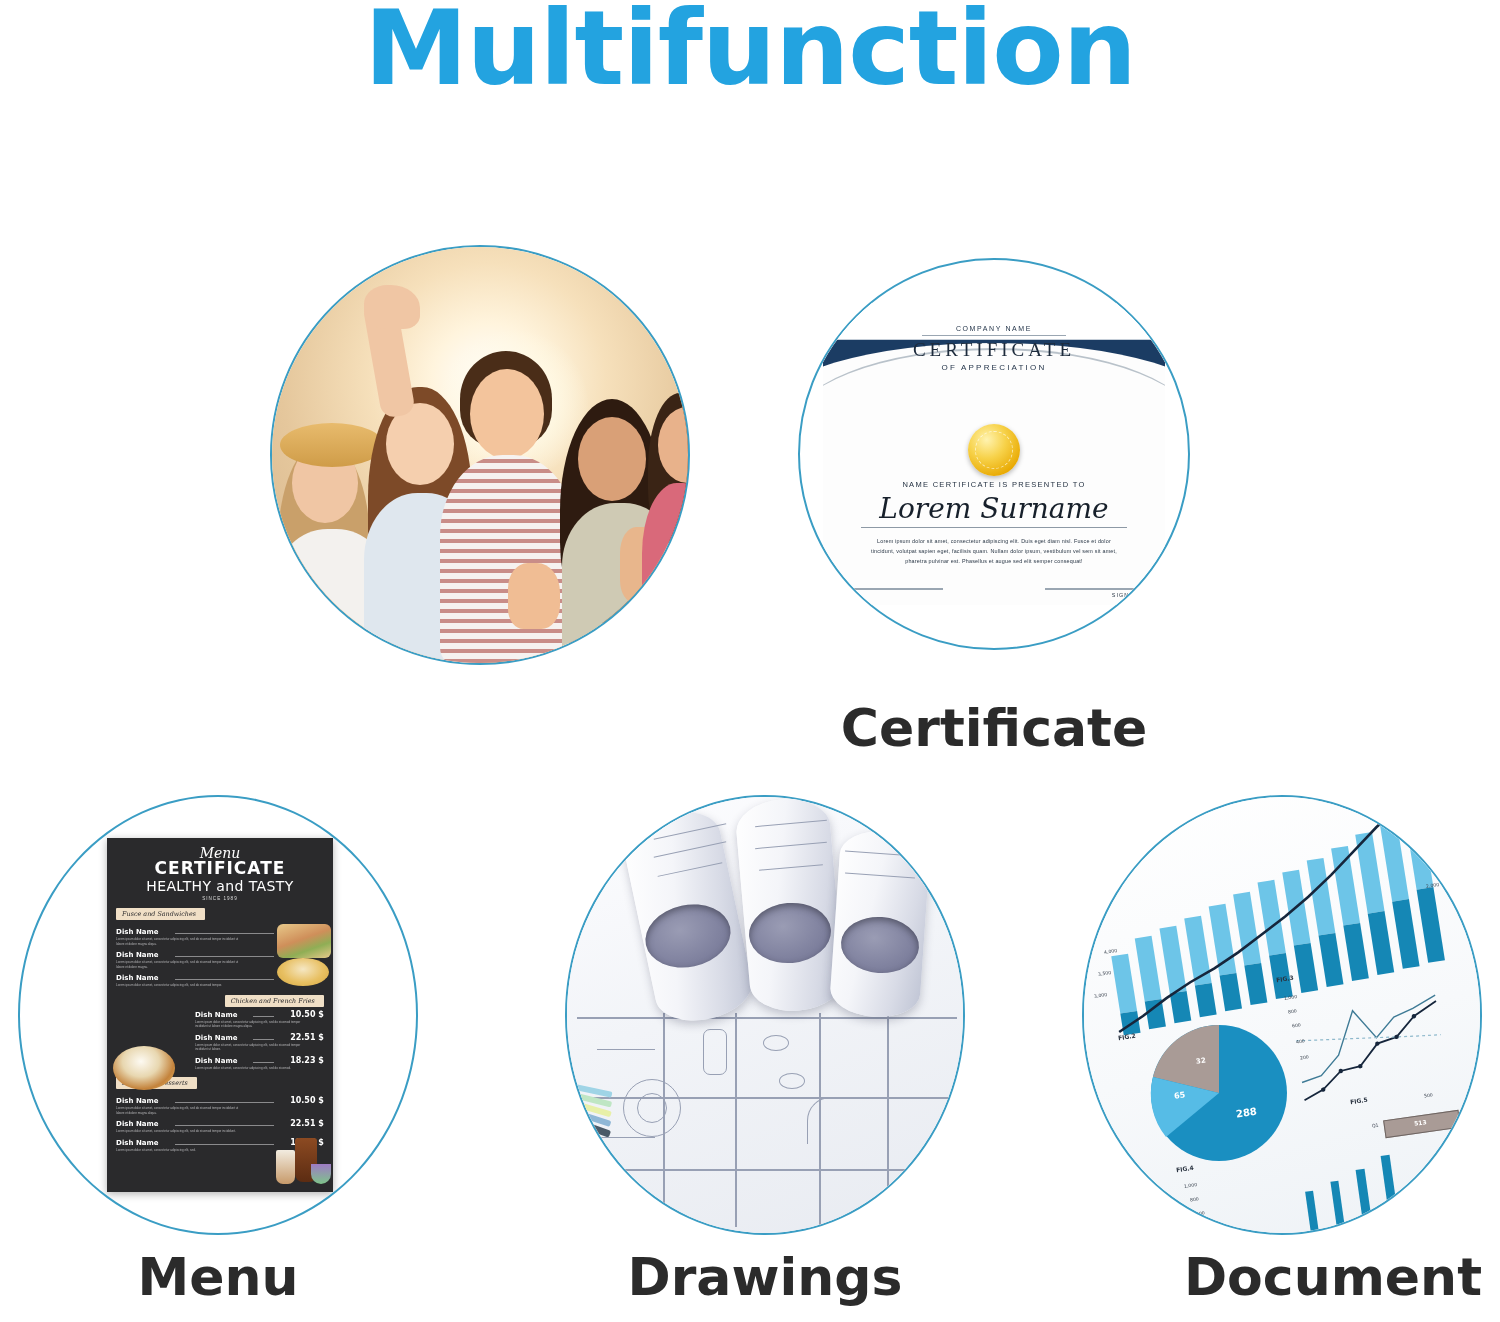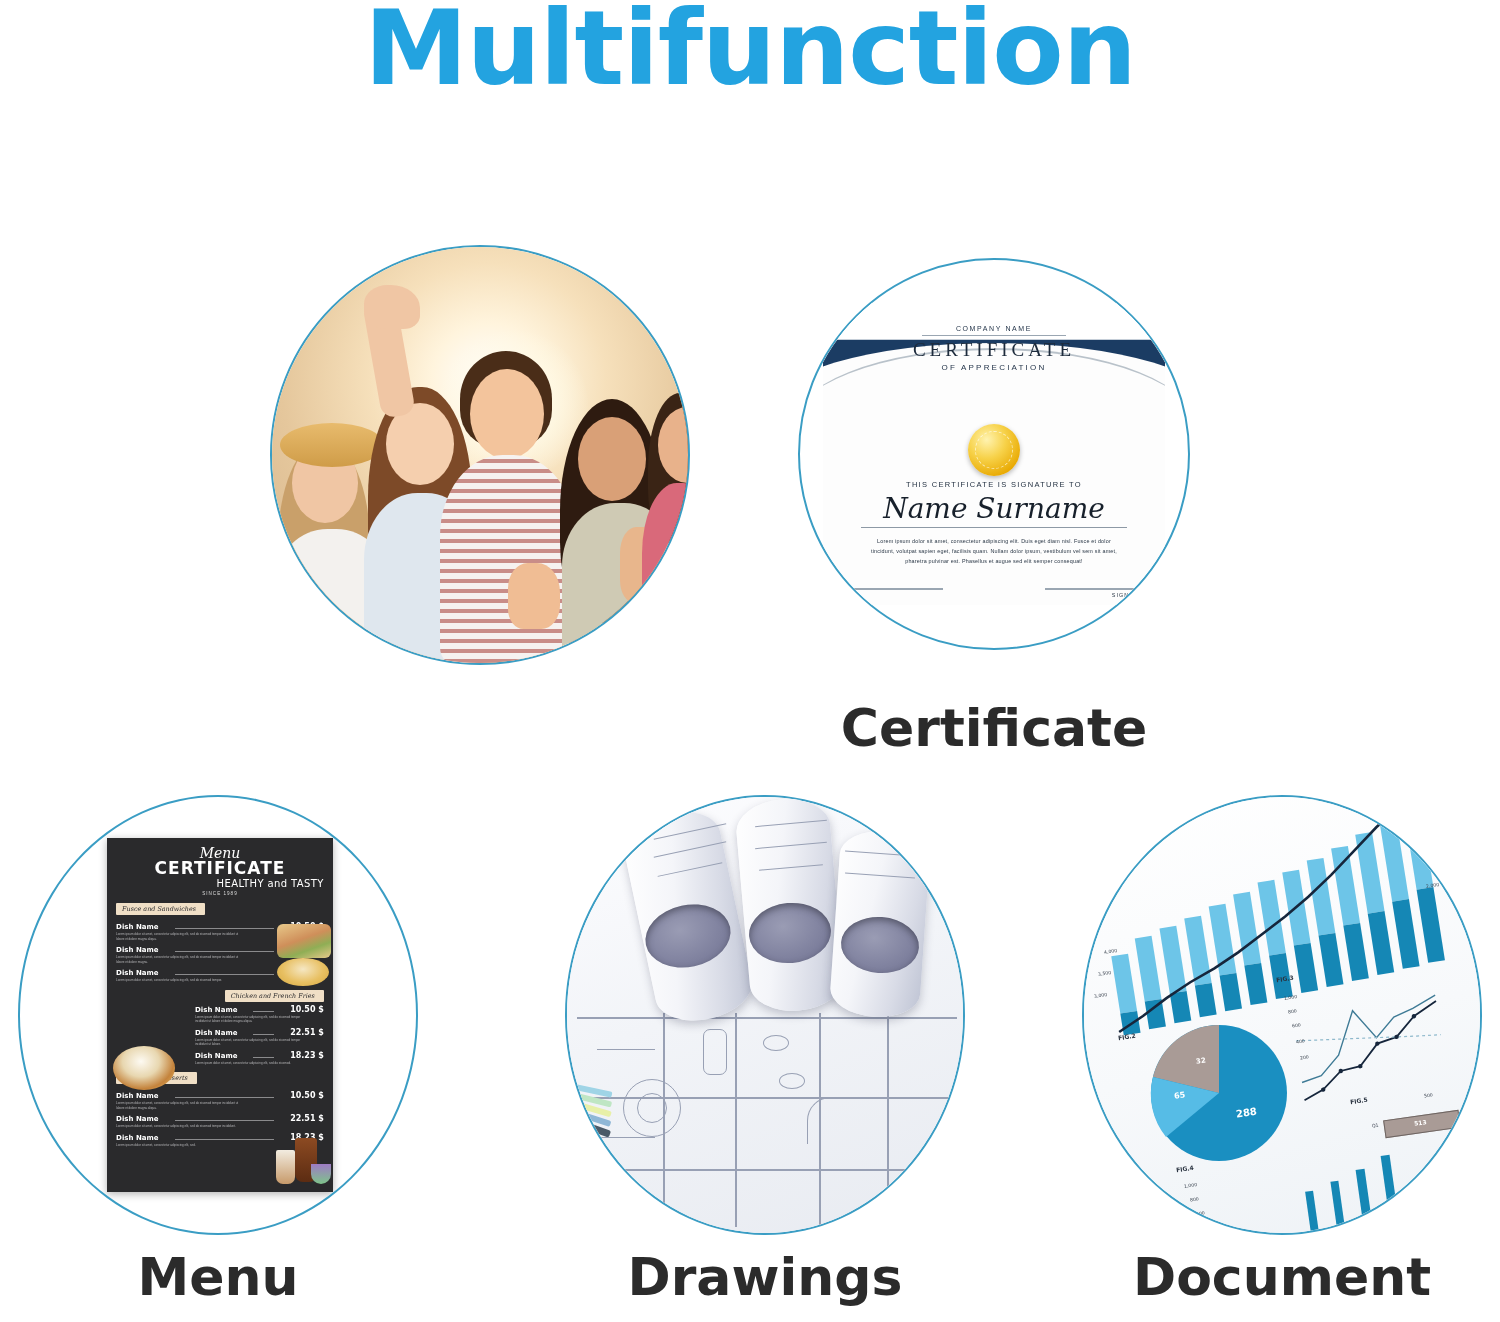--- a/index.html
+++ b/index.html
@@ -87,21 +87,21 @@
   
   #menu-circle{width:400px;height:440px;border-radius:50%;}
   .menu-card{
     position:absolute;left:22%;top:9.5%;width:57%;height:81%;
     background:#2a2a2c;color:#fff;box-shadow:0 2px 8px rgba(0,0,0,.3);
     padding:8px 9px;box-sizing:border-box;overflow:hidden;
   }
   .m-menu{font-family:"DejaVu Serif",serif;font-style:italic;font-size:14px;text-align:center;line-height:1;}
   .m-rest{font-family:"DejaVu Sans",sans-serif;font-weight:bold;font-size:17px;
     letter-spacing:1px;text-align:center;line-height:1.05;}
-  .m-healthy{font-size:10px;letter-spacing:.4px;text-align:right;font-family:"DejaVu Sans",sans-serif;}
+  .m-healthy{font-size:14px;letter-spacing:.4px;text-align:center;font-family:"DejaVu Sans",sans-serif;}
   .m-since{font-size:4.6px;letter-spacing:1px;text-align:center;color:#ddd;margin-top:2px;}
   .sect-tag{
     display:inline-block;background:#f0dfc6;color:#2a2a2c;
     font-family:"DejaVu Serif",serif;font-style:italic;font-size:6.4px;
     padding:2px 9px 2px 6px;margin:7px 0 3px;border-radius:1px;
   }
   .sect-tag.right{float:right;}
   .dish-row{display:flex;align-items:baseline;gap:16px;margin-top:4px;}
   .dish-name{font-family:"DejaVu Sans",sans-serif;font-weight:bold;font-size:7px;white-space:nowrap;}
   .dotline{flex:1;border-bottom:1px solid #8a8a8c;height:5px;}
@@ -186,22 +186,22 @@
           <div class="cert-company">COMPANY NAME</div>
           <div class="cert-rule"></div>
           <div class="cert-main">CERTIFICATE</div>
           <div class="cert-sub">OF APPRECIATION</div>
         </div>
       </div>
 
       <div class="seal" style="top:40%;"></div>
 
       <div style="padding-top:44px;">
-        <div class="cert-presented">THIS CERTIFICATE IS SIGNATURE TO</div>
-        <div class="cert-name" style="margin-top:6px;">Name Surname</div>
+        <div class="cert-presented">NAME CERTIFICATE IS PRESENTED TO</div>
+        <div class="cert-name" style="margin-top:6px;">Lorem Surname</div>
         <div class="cert-nameline"></div>
         <div class="cert-body">Lorem ipsum dolor sit amet, consectetur adipiscing elit. Duis eget diam nisl. Fusce et dolor tincidunt, volutpat sapien eget, facilisis quam. Nullam dolor ipsum, vestibulum vel sem sit amet, pharetra pulvinar est. Phasellus et augue sed elit semper consequat!</div>
       </div>
 
       <div class="cert-foot">
         <div style="display:flex;justify-content:space-between;padding:0 12px;">
           <div style="width:34%;">
             <div class="sig-line"></div>
             <div class="sig-lbl">DATE</div>
           </div>
@@ -438,14 +438,14 @@
 
     <div class="fig-lbl" style="left:92px;top:368px;transform:rotate(-8deg);">FIG.4</div>
     <div class="axis-lbl" style="left:100px;top:386px;transform:rotate(-8deg);">1,000</div>
     <div class="axis-lbl" style="left:106px;top:400px;transform:rotate(-8deg);">800</div>
     <div class="axis-lbl" style="left:112px;top:414px;transform:rotate(-8deg);">400</div>
     <div style="position:absolute;left:224px;top:394px;width:8px;height:42px;background:#1587b5;transform:rotate(-8deg);"></div>
     <div style="position:absolute;left:250px;top:384px;width:8px;height:52px;background:#1587b5;transform:rotate(-8deg);"></div>
     <div style="position:absolute;left:276px;top:372px;width:9px;height:64px;background:#1587b5;transform:rotate(-8deg);"></div>
     <div style="position:absolute;left:302px;top:358px;width:9px;height:78px;background:#1587b5;transform:rotate(-8deg);"></div>
   </div>
-  <div class="caption" style="top:452px;">Document</div>
+  <div class="caption" style="top:452px;text-align:right;">Document</div>
 </div>
 
 </body></html>

